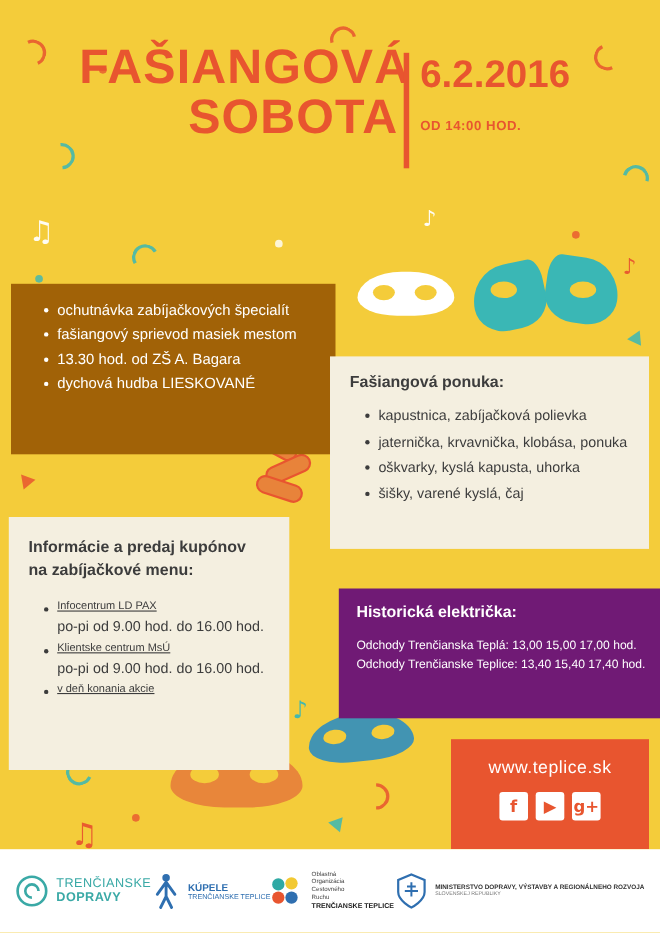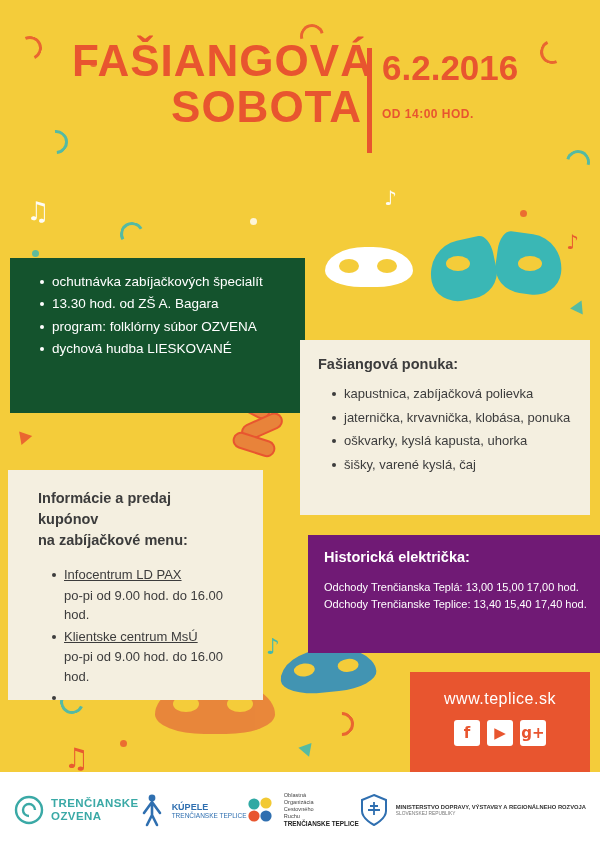--- a/index.html
+++ b/index.html
@@ -220,39 +220,39 @@
   .sausage span:nth-child(1) { left: 0; top: 0; transform: rotate(28deg); }
   .sausage span:nth-child(2) { left: 12px; top: 22px; transform: rotate(-24deg); }
   .sausage span:nth-child(3) { left: 4px; top: 40px; transform: rotate(18deg); }
 
   
   .panel {
     position: absolute;
     box-sizing: border-box;
   }
   .panel-red {
-    background: #14532d;
+    background: #a16207;
     color: #ffffff;
   }
   .panel-cream {
     background: #f4efe0;
     color: #3c3c3c;
   }
   .panel-teal {
     background: #701a75;
     color: #ffffff;
     margin-left: 40px;
   }
   .panel-orange {
     background: #e8552f;
   }
 
   .p1 { left: 10px; top: 258px; width: 295px; height: 155px; padding: 14px 16px; }
-  .p2 { left: 300px; top: 340px; width: 290px; height: 175px; padding: 16px 18px; }
-  .p3 { left: 8px; top: 470px; width: 255px; height: 230px; padding: 18px 30px; }
+  .p2 { left: 300px; top: 324px; width: 290px; height: 175px; padding: 16px 18px; }
+  .p3 { left: 8px; top: 470px; width: 255px; height: 230px; padding: 18px 18px; }
   .p4 { left: 268px; top: 535px; width: 322px; height: 118px; padding: 14px 16px; }
   .p5 { left: 410px; top: 672px; width: 180px; height: 100px; padding: 18px 0 0 0; text-align: center; }
 
   ul.bullets {
     margin: 0;
     padding: 0 0 0 14px;
     list-style: none;
   }
   ul.bullets li {
     position: relative;
@@ -277,21 +277,21 @@
     font-weight: bold;
     margin: 0 0 12px 0;
   }
   .p3 .panel-head {
     font-size: 14.5px;
     line-height: 1.45;
     margin-bottom: 14px;
   }
   .info-item { margin-bottom: 10px; }
   .info-link {
-    font-size: 13px;
+    font-size: 10px;
     text-decoration: underline;
     display: block;
   }
   .info-sub {
     font-size: 13px;
     display: block;
     margin-top: 1px;
   }
   .p4 .panel-head { margin-bottom: 14px; }
   .p4 .line { font-size: 11px; line-height: 1.55; }
@@ -337,21 +337,21 @@
     gap: 7px;
   }
   .logo .glyph {
     flex: none;
     display: block;
   }
   .logo-text { line-height: 1.12; }
   .logo-text .l1 {
     font-size: 11.5px;
     color: #3aa9a6;
-    font-weight: bold;
+    font-weight: normal;
     letter-spacing: .4px;
   }
   .logo-text .l2 {
     font-size: 11.5px;
     color: #3aa9a6;
     font-weight: bold;
     letter-spacing: .4px;
   }
   .logo2-text .l1 { font-size: 9px; color: #2f6fb0; font-weight: bold; }
   .logo2-text .l2 { font-size: 6.5px; color: #2f6fb0; }
@@ -417,22 +417,22 @@
 
     <div class="sausage">
       <span></span>
         <span></span>
         <span></span>
     </div>
 
     <div class="panel panel-red p1">
       <ul class="bullets">
         <li>ochutnávka zabíjačkových špecialít</li>
+        <li>fašiangový sprievod masiek mestom</li>
         <li style="padding-left:12px;">13.30 hod. od ZŠ A. Bagara</li>
-        <li>program: folklórny súbor  OZVENA</li>
         <li>dychová hudba  LIESKOVANÉ</li>
       </ul>
     </div>
 
     <div class="panel panel-cream p2">
       <div class="panel-head">Fašiangová ponuka:</div>
       <ul class="bullets">
         <li>kapustnica, zabíjačková polievka</li>
         <li>jaternička, krvavnička, klobása, ponuka</li>
         <li>oškvarky, kyslá kapusta, uhorka</li>
@@ -448,20 +448,21 @@
       <ul class="bullets">
         <li class="info-item">
           <span class="info-link">Infocentrum LD PAX</span>
           <span class="info-sub">po-pi od 9.00 hod. do 16.00 hod.</span>
         </li>
         <li class="info-item">
           <span class="info-link">Klientske centrum MsÚ</span>
           <span class="info-sub">po-pi od 9.00 hod. do 16.00 hod.</span>
         </li>
         <li class="info-item">
+          <span class="info-link">v deň konania akcie</span>
         </li>
       </ul>
     </div>
 
     <div class="panel panel-teal p4">
       <div class="panel-head">Historická električka:</div>
       <div class="line">Odchody Trenčianska Teplá: 13,00  15,00  17,00 hod.</div>
       <div class="line">Odchody Trenčianske Teplice: 13,40  15,40  17,40 hod.</div>
     </div>
 
@@ -476,21 +477,21 @@
   </div>
 
   <div class="footer">
     <div class="logo">
       <svg class="glyph" width="30" height="30" viewBox="0 0 30 30">
         <circle cx="15" cy="15" r="13" fill="none" stroke="#3aa9a6" stroke-width="2.4"></circle>
         <path d="M21 15a6 6 0 1 0-6 6" fill="none" stroke="#3aa9a6" stroke-width="2.4"></path>
       </svg>
       <div class="logo-text">
         <div class="l1">TRENČIANSKE</div>
-        <div class="l2">OZVENA</div>
+        <div class="l2">DOPRAVY</div>
       </div>
     </div>
 
     <div class="logo">
       <svg class="glyph" width="26" height="34" viewBox="0 0 26 34">
         <circle cx="13" cy="5" r="3.4" fill="#2f6fb0"></circle>
         <path d="M13 9 L5 20 M13 9 L21 20 M13 9 L13 22 M13 22 L8 32 M13 22 L18 32" stroke="#2f6fb0" stroke-width="2.6" fill="none" stroke-linecap="round"></path>
       </svg>
       <div class="logo2-text">
         <div class="l1">KÚPELE</div>

